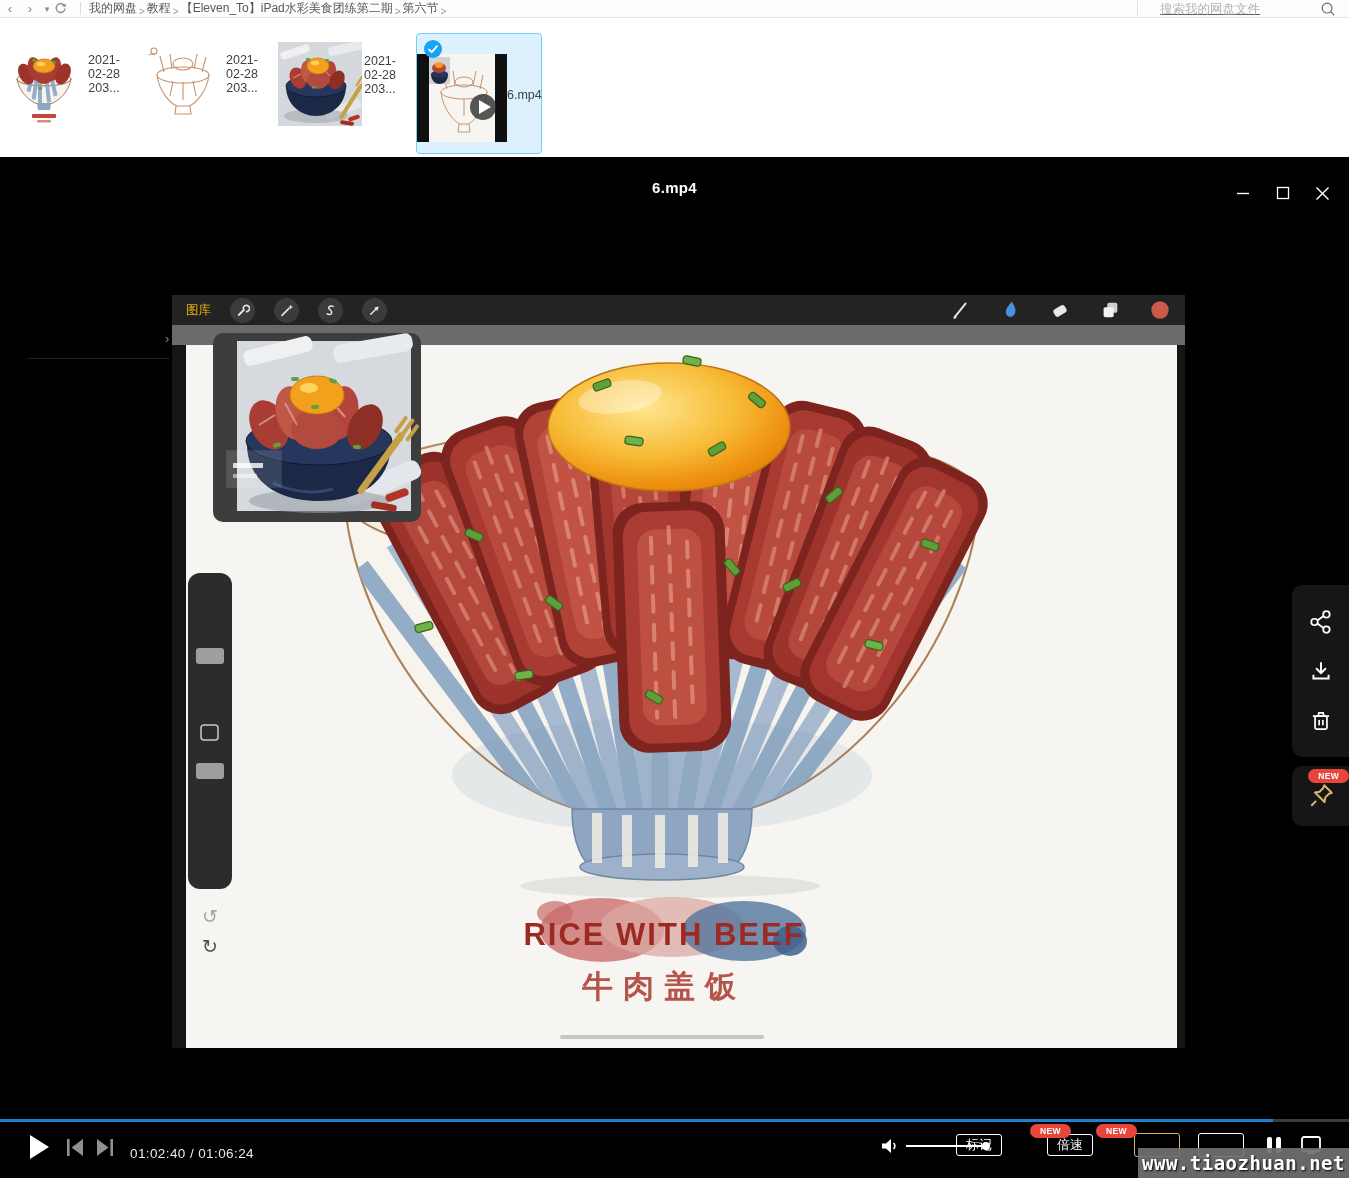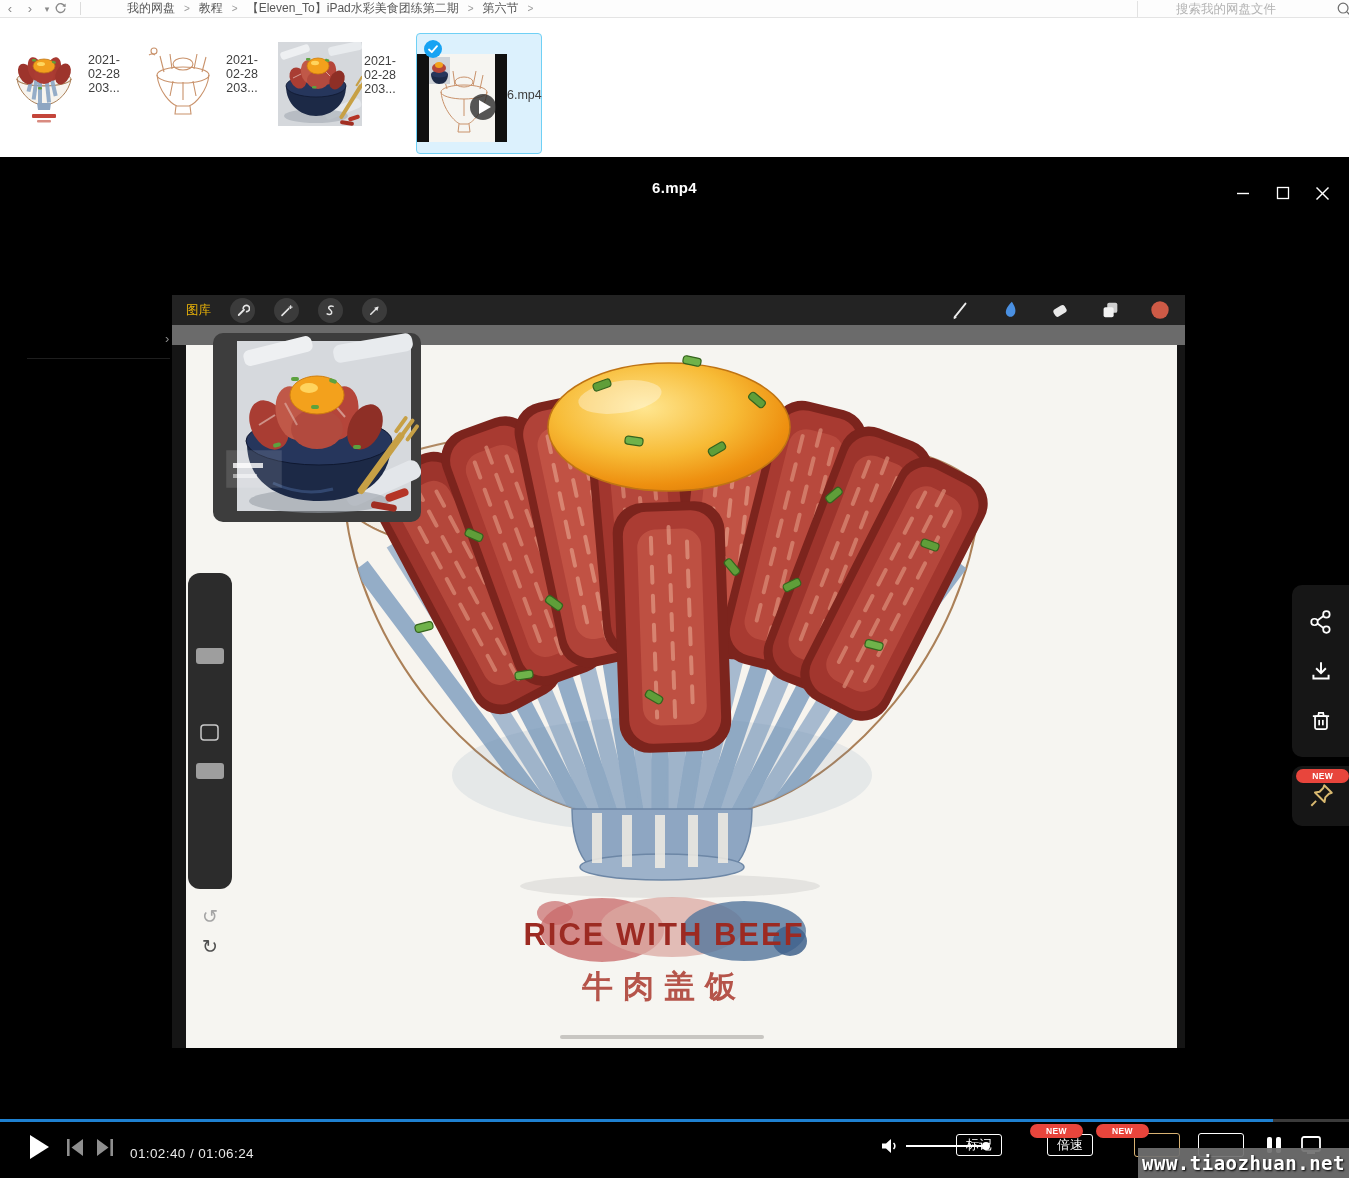--- a/index.html
+++ b/index.html
@@ -6,25 +6,25 @@
   body { font-family:"Liberation Sans", sans-serif; background:#222; }
   .screen { position:relative; width:1349px; height:1178px; overflow:hidden; background:#000; margin:0 auto; }
 
   
   .topbar { position:absolute; left:0; top:0; width:1349px; height:18px; background:#fdfdfd;
             border-bottom:1px solid #e4e4e4; display:flex; align-items:center; font-size:12px; color:#5c5c5c; }
   .navicons { display:flex; align-items:center; height:18px; }
   .navglyph { width:20px; text-align:center; color:#8a8a8a; font-size:13px; line-height:16px; cursor:default; }
   .navglyph.small { font-size:9px; width:14px; }
   .vsep { width:1px; height:13px; background:#dcdcdc; margin:0 8px 0 6px; }
-  .crumbs { display:flex; align-items:center; gap:9px; white-space:nowrap;margin-left:38px; }
+  .crumbs { display:flex; align-items:flex-end; gap:2px; white-space:nowrap; }
   .crumb { color:#575757; cursor:pointer; }
   .crumbsep { color:#9a9a9a; font-size:10px; }
   .searchbox { margin-left:auto; display:flex; align-items:center; border-left:1px solid #e2e2e2;
-               padding-left:38px; height:16px; width:212px; }
+               padding-left:22px; height:16px; width:212px;text-decoration:underline; }
   .searchbox input { border:none; outline:none; background:transparent; font-size:12.5px; color:#444; width:160px; }
   .searchbox input::placeholder { color:#b3b3b3; }
 
   
   .filerow { position:absolute; left:0; top:18px; width:1349px; height:139px; background:#fff;
              display:flex; align-items:flex-start; padding-left:2px; }
   .fcard { width:120px; margin-right:18px; display:flex; flex-direction:row; align-items:center; cursor:pointer; }
   .fcard .thumbwrap { margin-top:24px; }
   .fcard .flabel { margin-top:6px; font-size:12.5px; color:#3f3f3f; text-align:center; }
   .fcard.selected { width:126px; margin-top:15px; background:#dcf1fd; border:1.5px solid #6fd0f5; border-radius:4px;
@@ -55,21 +55,21 @@
   .overlayimg { position:absolute; left:213px; top:176px; width:208px; height:189px; z-index:4; }
   .chevleft { position:absolute; left:165px; top:174px; color:#8c8c8c; font-size:13px; }
   .faintline { position:absolute; left:27px; top:201px; width:143px; height:1px; background:#1e1e1e; }
 
   .action-panel { position:absolute; left:1292px; top:428px; width:57px; height:172px; background:#161616;
                   border-radius:10px 0 0 10px; display:flex; flex-direction:column; align-items:center;
                   justify-content:space-evenly; }
   .pin-panel { position:absolute; left:1292px; top:609px; width:57px; height:60px; background:#161616;
                border-radius:10px 0 0 10px; display:flex; align-items:center; justify-content:center; }
   .newbadge { background:#e8453c; color:#fff; font-size:8.5px; font-weight:bold; letter-spacing:.3px;
-              border-radius:8px; padding:2px 16px; }
+              border-radius:8px; padding:2px 10px; }
   .pin-new { position:absolute; right:0; top:3px; }
   .panelbtn { cursor:pointer; display:flex; align-items:center; justify-content:center; }
 
   .progress { position:absolute; left:0; top:962px; width:1349px; height:3px; background:#3b3b3b; }
   .progress .fill { height:3px; background:#1e80d0; }
   .controls { position:absolute; left:0; top:965px; width:1349px; height:56px; background:#000; }
   .ctl { position:absolute; cursor:pointer; }
   .timetext { position:absolute; left:130px; top:24px; color:#e8e8e8; font-size:13.5px; letter-spacing:.4px; cursor:default; }
   .volslider { position:absolute; left:906px; top:23px; width:80px; height:2px; background:rgba(255,255,255,.35); }
   .volslider .vfill { position:relative; height:2px; background:#fff; }

